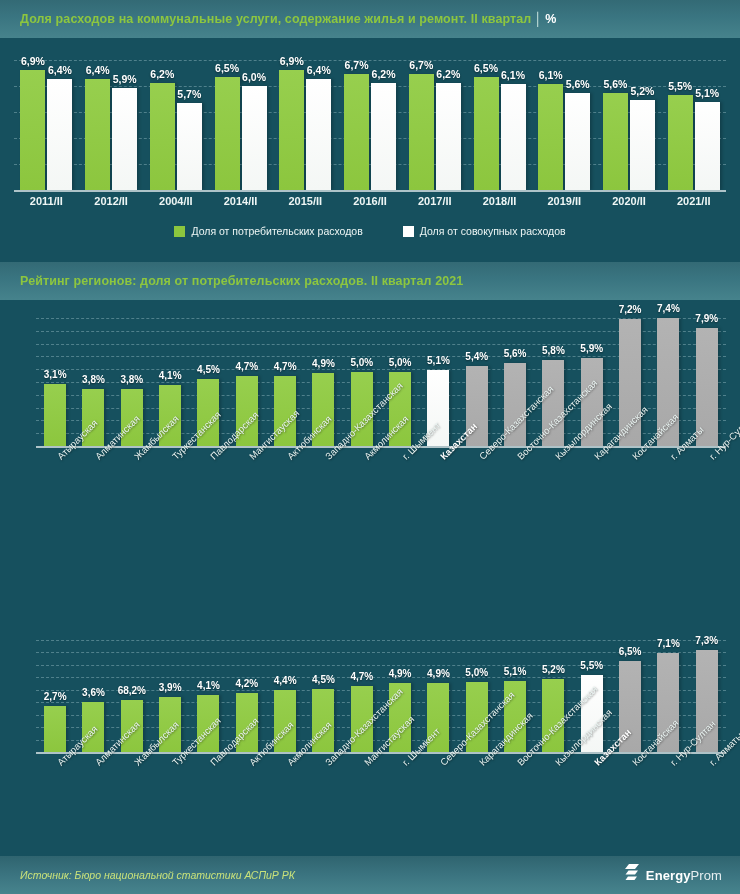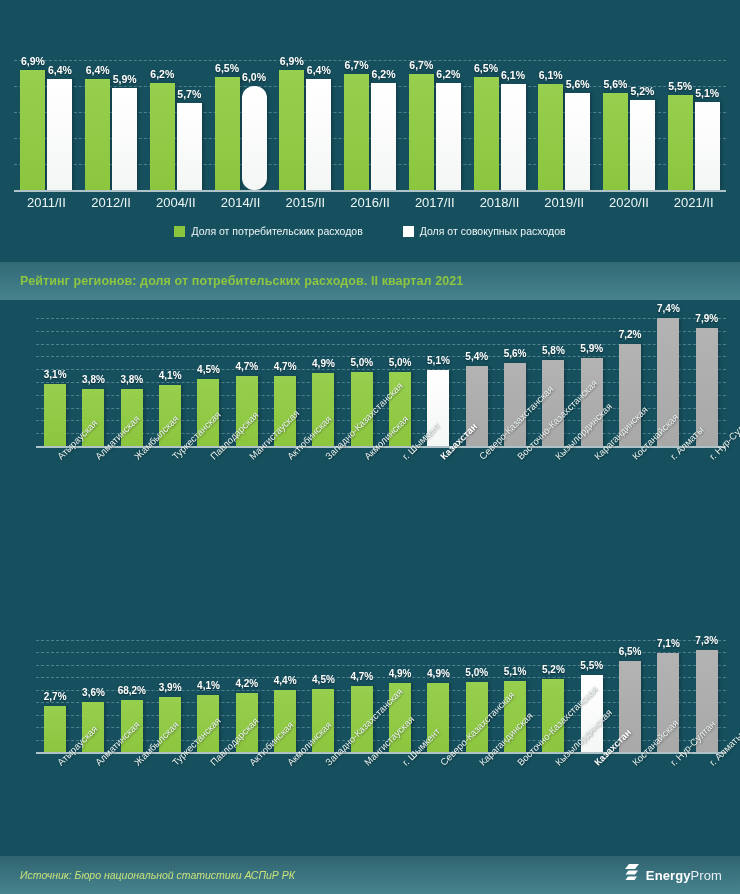--- a/index.html
+++ b/index.html
@@ -52,21 +52,21 @@
     font-size:10.5px;font-weight:bold;color:#ffffff;white-space:nowrap;
     text-shadow:0 1px 2px rgba(0,0,0,.45);
   }
 
   
   #chart1{left:14px;top:60px;width:712px;height:130px;}
   #chart1 .group{flex:1 1 0;display:flex;justify-content:center;align-items:flex-end;gap:2px;height:100%;position:relative;}
   #chart1 .bar{width:25px;}
   #chart1 .vlabel{top:-15px;}
   #cat1{position:absolute;left:14px;top:195px;width:712px;display:flex;}
-  #cat1 .cat{flex:1 1 0;text-align:center;font-size:13px;color:#eef6f5;font-weight:normal;}
+  #cat1 .cat{flex:1 1 0;text-align:center;font-size:11px;color:#eef6f5;font-weight:bold;}
   #legend1{position:absolute;left:0;top:225px;width:740px;display:flex;justify-content:center;gap:40px;}
   .leg{display:flex;align-items:center;gap:6px;font-size:10.5px;color:#eef6f5;}
   .swatch{width:11px;height:11px;display:inline-block;}
   .swatch.green{background:#8cc63e;}
   .swatch.white{background:#ffffff;}
 
   
   .rplot .bar{width:22px;}
   .rplot .vlabel{top:-15px;font-size:10px;}
   .rcats{position:absolute;display:flex;}
@@ -95,20 +95,25 @@
   #logo .mark{display:block;}
   #logo .wordmark{font-size:13px;color:#ffffff;letter-spacing:.1px;}
   #logo .wordmark b{font-weight:bold;}
   #logo .wordmark i{font-style:normal;font-weight:normal;color:#e6eef0;}
 </style>
 </head>
 <body>
 
 <div class="page">
 
+  <div class="band" style="top:0;">
+    <div class="band-title">
+      <span>Доля расходов на коммунальные услуги, содержание жилья и ремонт. II квартал</span><span class="unit-sep">│</span><span class="unit">%</span>
+    </div>
+  </div>
 
   <div class="plot" id="chart1">
     <div class="grid" id="grid1">
         <div class="gridline" style="top: 0px;"></div>
         <div class="gridline" style="top: 26px;"></div>
         <div class="gridline" style="top: 52px;"></div>
         <div class="gridline" style="top: 78px;"></div>
         <div class="gridline" style="top: 104px;"></div>
       </div>
     <div class="bars" id="bars1">
@@ -148,21 +153,21 @@
             </div>
           </div>
         </div>
         <div class="group">
           <div style="position: relative; display: flex; align-items: flex-end; height: 100%;">
             <div class="bar green" style="height: 112.667px;">
               <span class="vlabel">6,5%</span>
             </div>
           </div>
           <div style="position: relative; display: flex; align-items: flex-end; height: 100%;">
-            <div class="bar white" style="height: 104px; border-radius: 12px;">
+            <div class="bar white" style="height: 104px;">
               <span class="vlabel">6,0%</span>
             </div>
           </div>
         </div>
         <div class="group">
           <div style="position: relative; display: flex; align-items: flex-end; height: 100%;">
             <div class="bar green" style="height: 119.6px;">
               <span class="vlabel">6,9%</span>
             </div>
           </div>
@@ -358,21 +363,21 @@
           <div class="bar gray" style="height: 86.3256px;">
             <span class="vlabel">5,8%</span>
           </div>
         </div>
         <div class="slot">
           <div class="bar gray" style="height: 87.814px;">
             <span class="vlabel">5,9%</span>
           </div>
         </div>
         <div class="slot">
-          <div class="bar gray" style="height: 102px;">
+          <div class="bar gray" style="height: 127px;">
             <span class="vlabel">7,2%</span>
           </div>
         </div>
         <div class="slot">
           <div class="bar gray" style="height: 128px;">
             <span class="vlabel">7,4%</span>
           </div>
         </div>
         <div class="slot">
           <div class="bar gray" style="height: 117.581px;">

